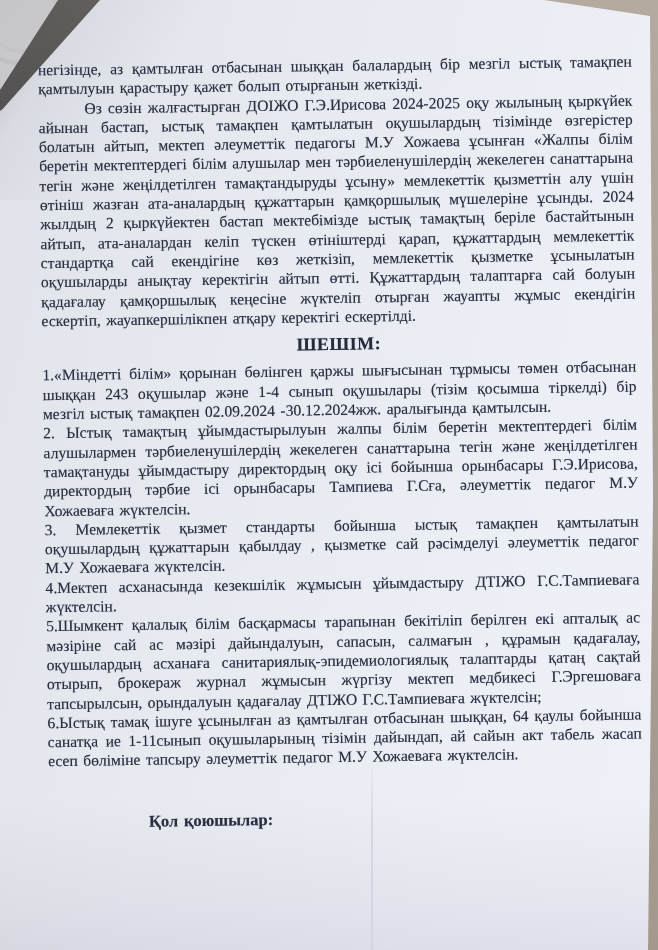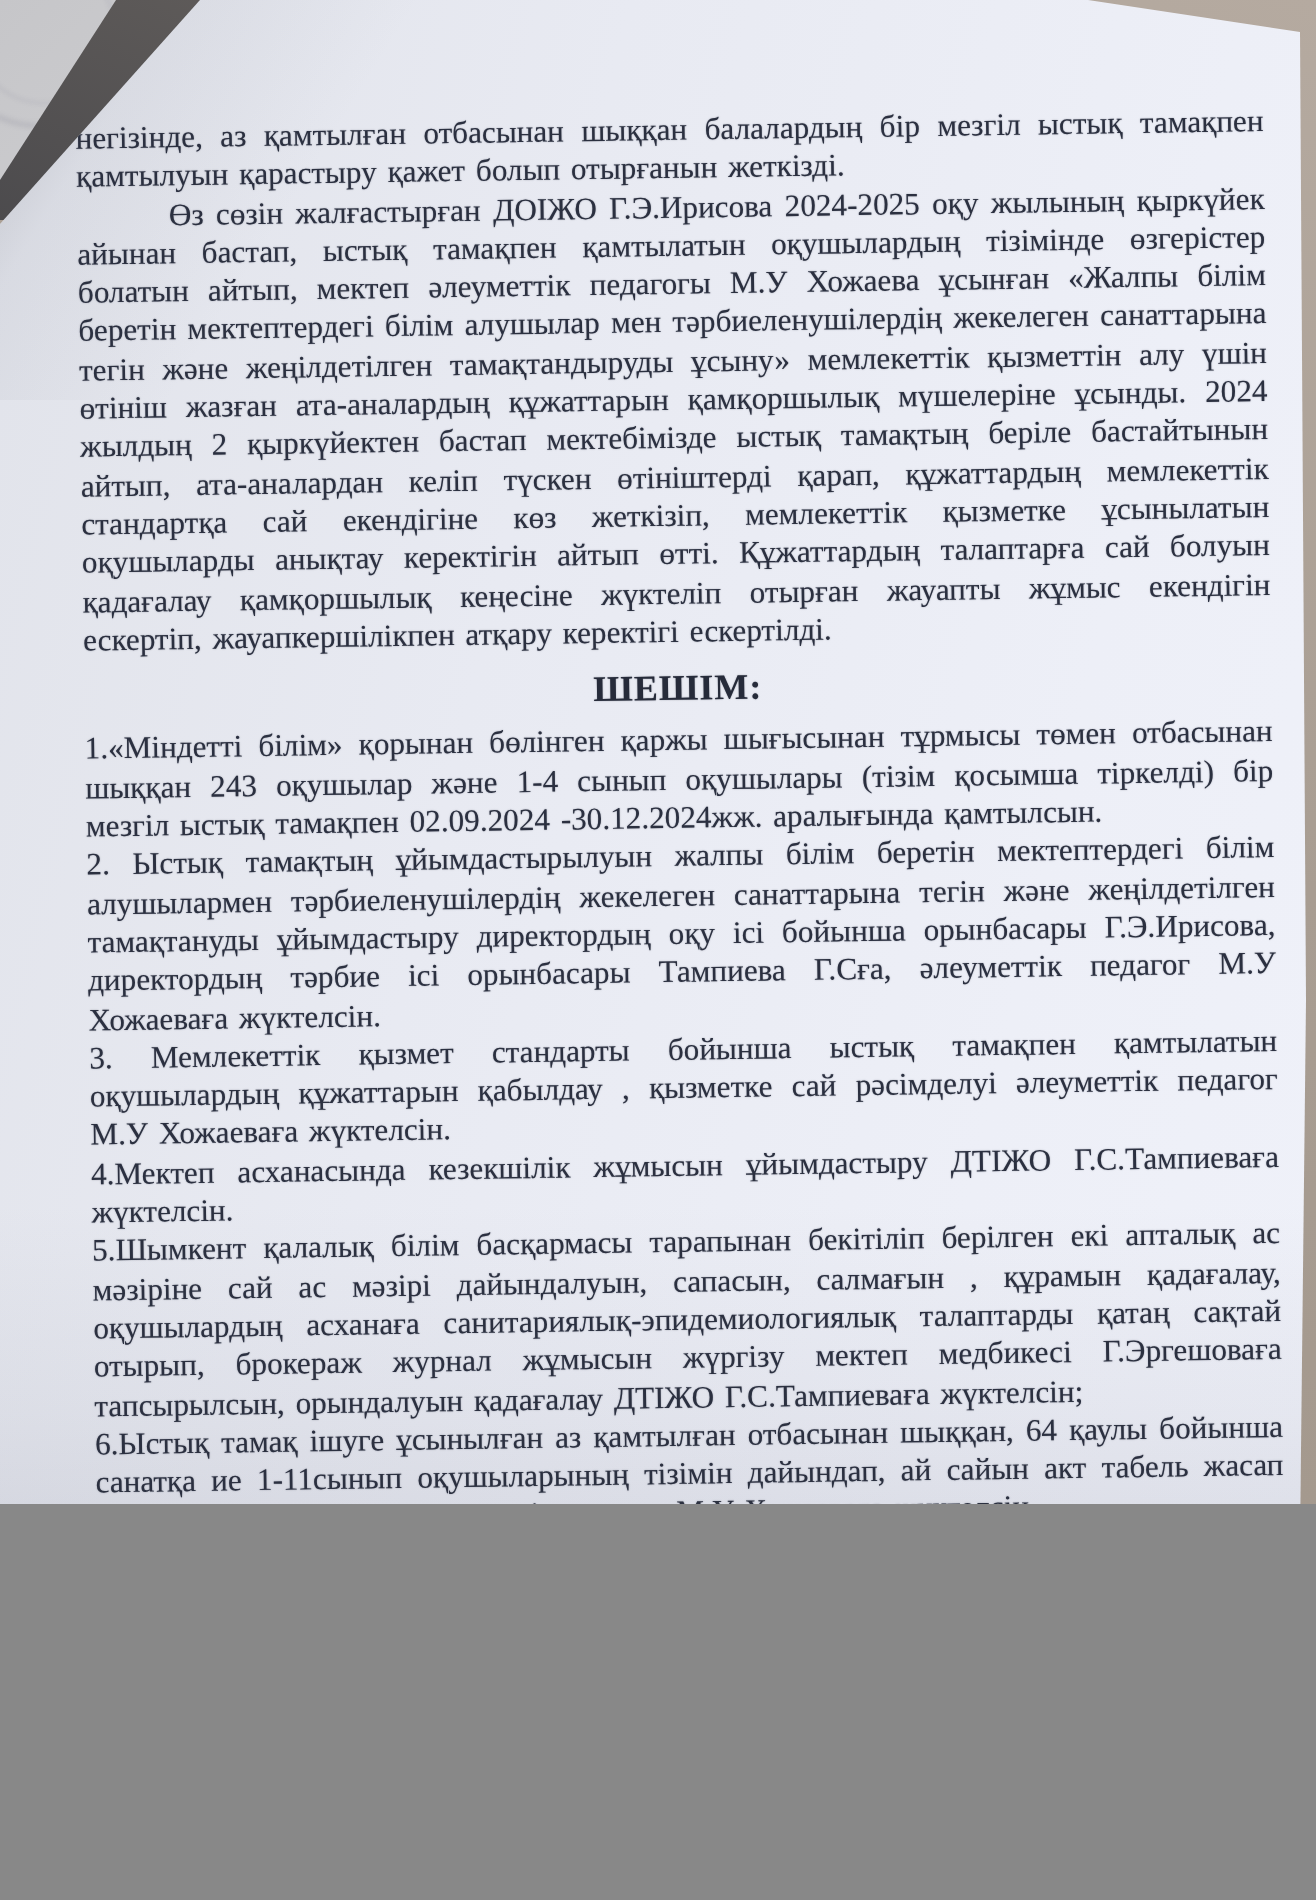--- a/index.html
+++ b/index.html
@@ -1,17 +1,17 @@
 <!DOCTYPE html>
 <html><head>
 <meta charset="utf-8">
 <style>
   html,body { margin:0; padding:0; background:#888; }
   .scene {
-    position:relative; width:658px; height:752px; overflow:hidden;
+    position:relative; width:658px; height:950px; overflow:hidden;
     background: linear-gradient(200deg,#b5aaa0 0%,#a89d92 45%,#a1968b 100%);
   }
   
   .under-page {
     position:absolute; inset:0;
     clip-path: polygon(0 0, 74px 0, 0 110px);
     background: linear-gradient(135deg,#c6c6c9 0%,#dddddf 45%,#e6e6e8 100%);
   }
   .under-page::before {
     content:''; position:absolute; left:-30px; top:-36px; width:96px; height:96px;

